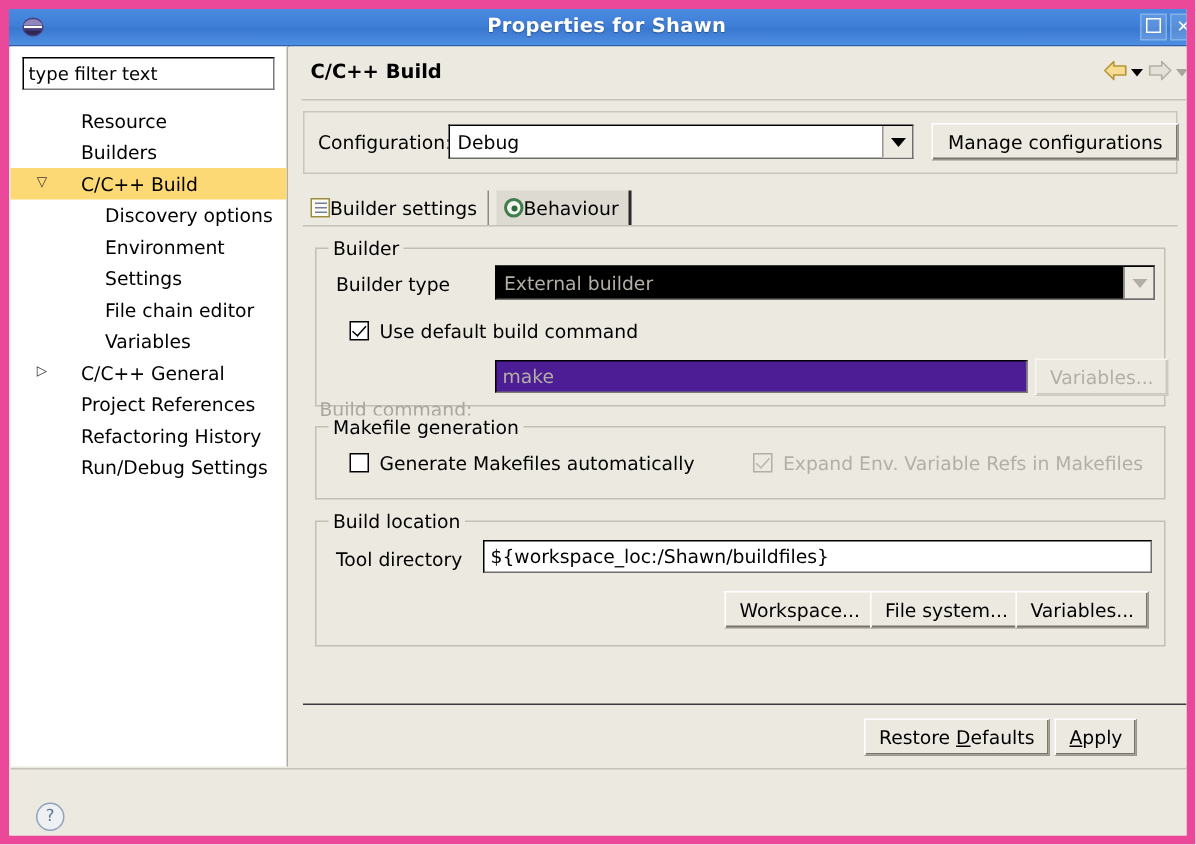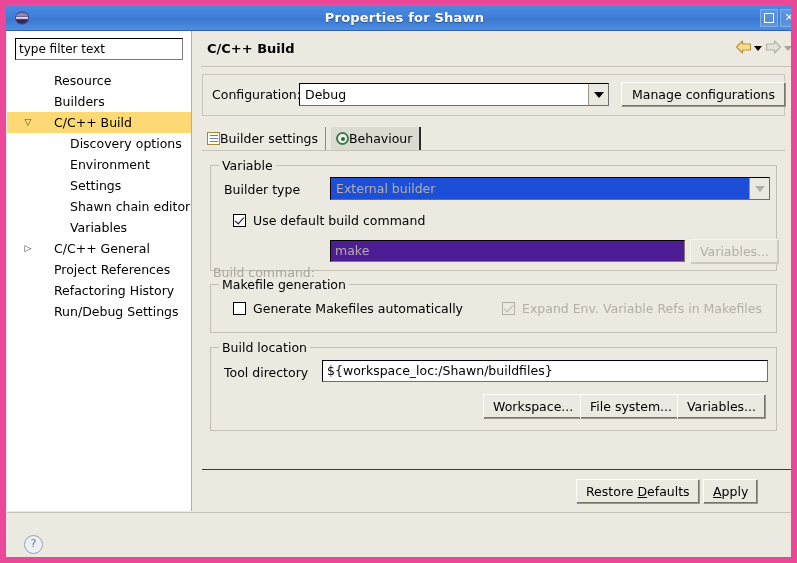--- a/index.html
+++ b/index.html
@@ -316,21 +316,21 @@
     border-right-color: #7d7970;
     border-bottom-color: #7d7970;
     text-align: center;
   }
   .textfield.disabled .val { color: #b3afa5; }
 
   .combo-disabled {
     position: absolute;
     box-sizing: border-box;
     height: 23px;
-    background: #1d4ed8;
+    background: #000000;
     border: 1px solid #000000;
     border-right-color: #6e6e6e;
     border-bottom-color: #6e6e6e;
   }
   .combo-disabled .val {
     position: absolute; left: 5px; top: 3px;
     font-size: 12.5px;
     color: #b3afa5;
   }
 
@@ -459,21 +459,21 @@
         <div class="tree-row depth1">
           <span class="tree-label">Discovery options</span>
         </div>
         <div class="tree-row depth1">
           <span class="tree-label">Environment</span>
         </div>
         <div class="tree-row depth1">
           <span class="tree-label">Settings</span>
         </div>
         <div class="tree-row depth1">
-          <span class="tree-label">Shawn chain editor</span>
+          <span class="tree-label">File chain editor</span>
         </div>
         <div class="tree-row depth1">
           <span class="tree-label">Variables</span>
         </div>
         <div class="tree-row depth0">
           <span class="tw">▷</span>
           <span class="tree-label">C/C++ General</span>
         </div>
         <div class="tree-row depth0">
           <span class="tree-label">Project References</span>
@@ -537,21 +537,21 @@
             <i></i>
           </span>
         <span>Behaviour</span>
       </div>
     </div>
     <div id="tab-underline"></div>
 
     <div id="tab-body">
 
       <div class="group" style="left:8px; top:14px; width:567px; height:106px;">
-        <span class="legend">Variable</span>
+        <span class="legend">Builder</span>
 
         <span class="fld-label" style="left:13px; top:16px;">Builder type</span>
         <div class="combo-disabled" style="left:119px; top:11px; width:440px;">
           <span class="val">External builder</span>
           <span class="combo-arrow-box">
             <span class="tri-down dim"></span>
           </span>
         </div>
 
         <div class="chk-row" style="left:22px; top:47px;">

